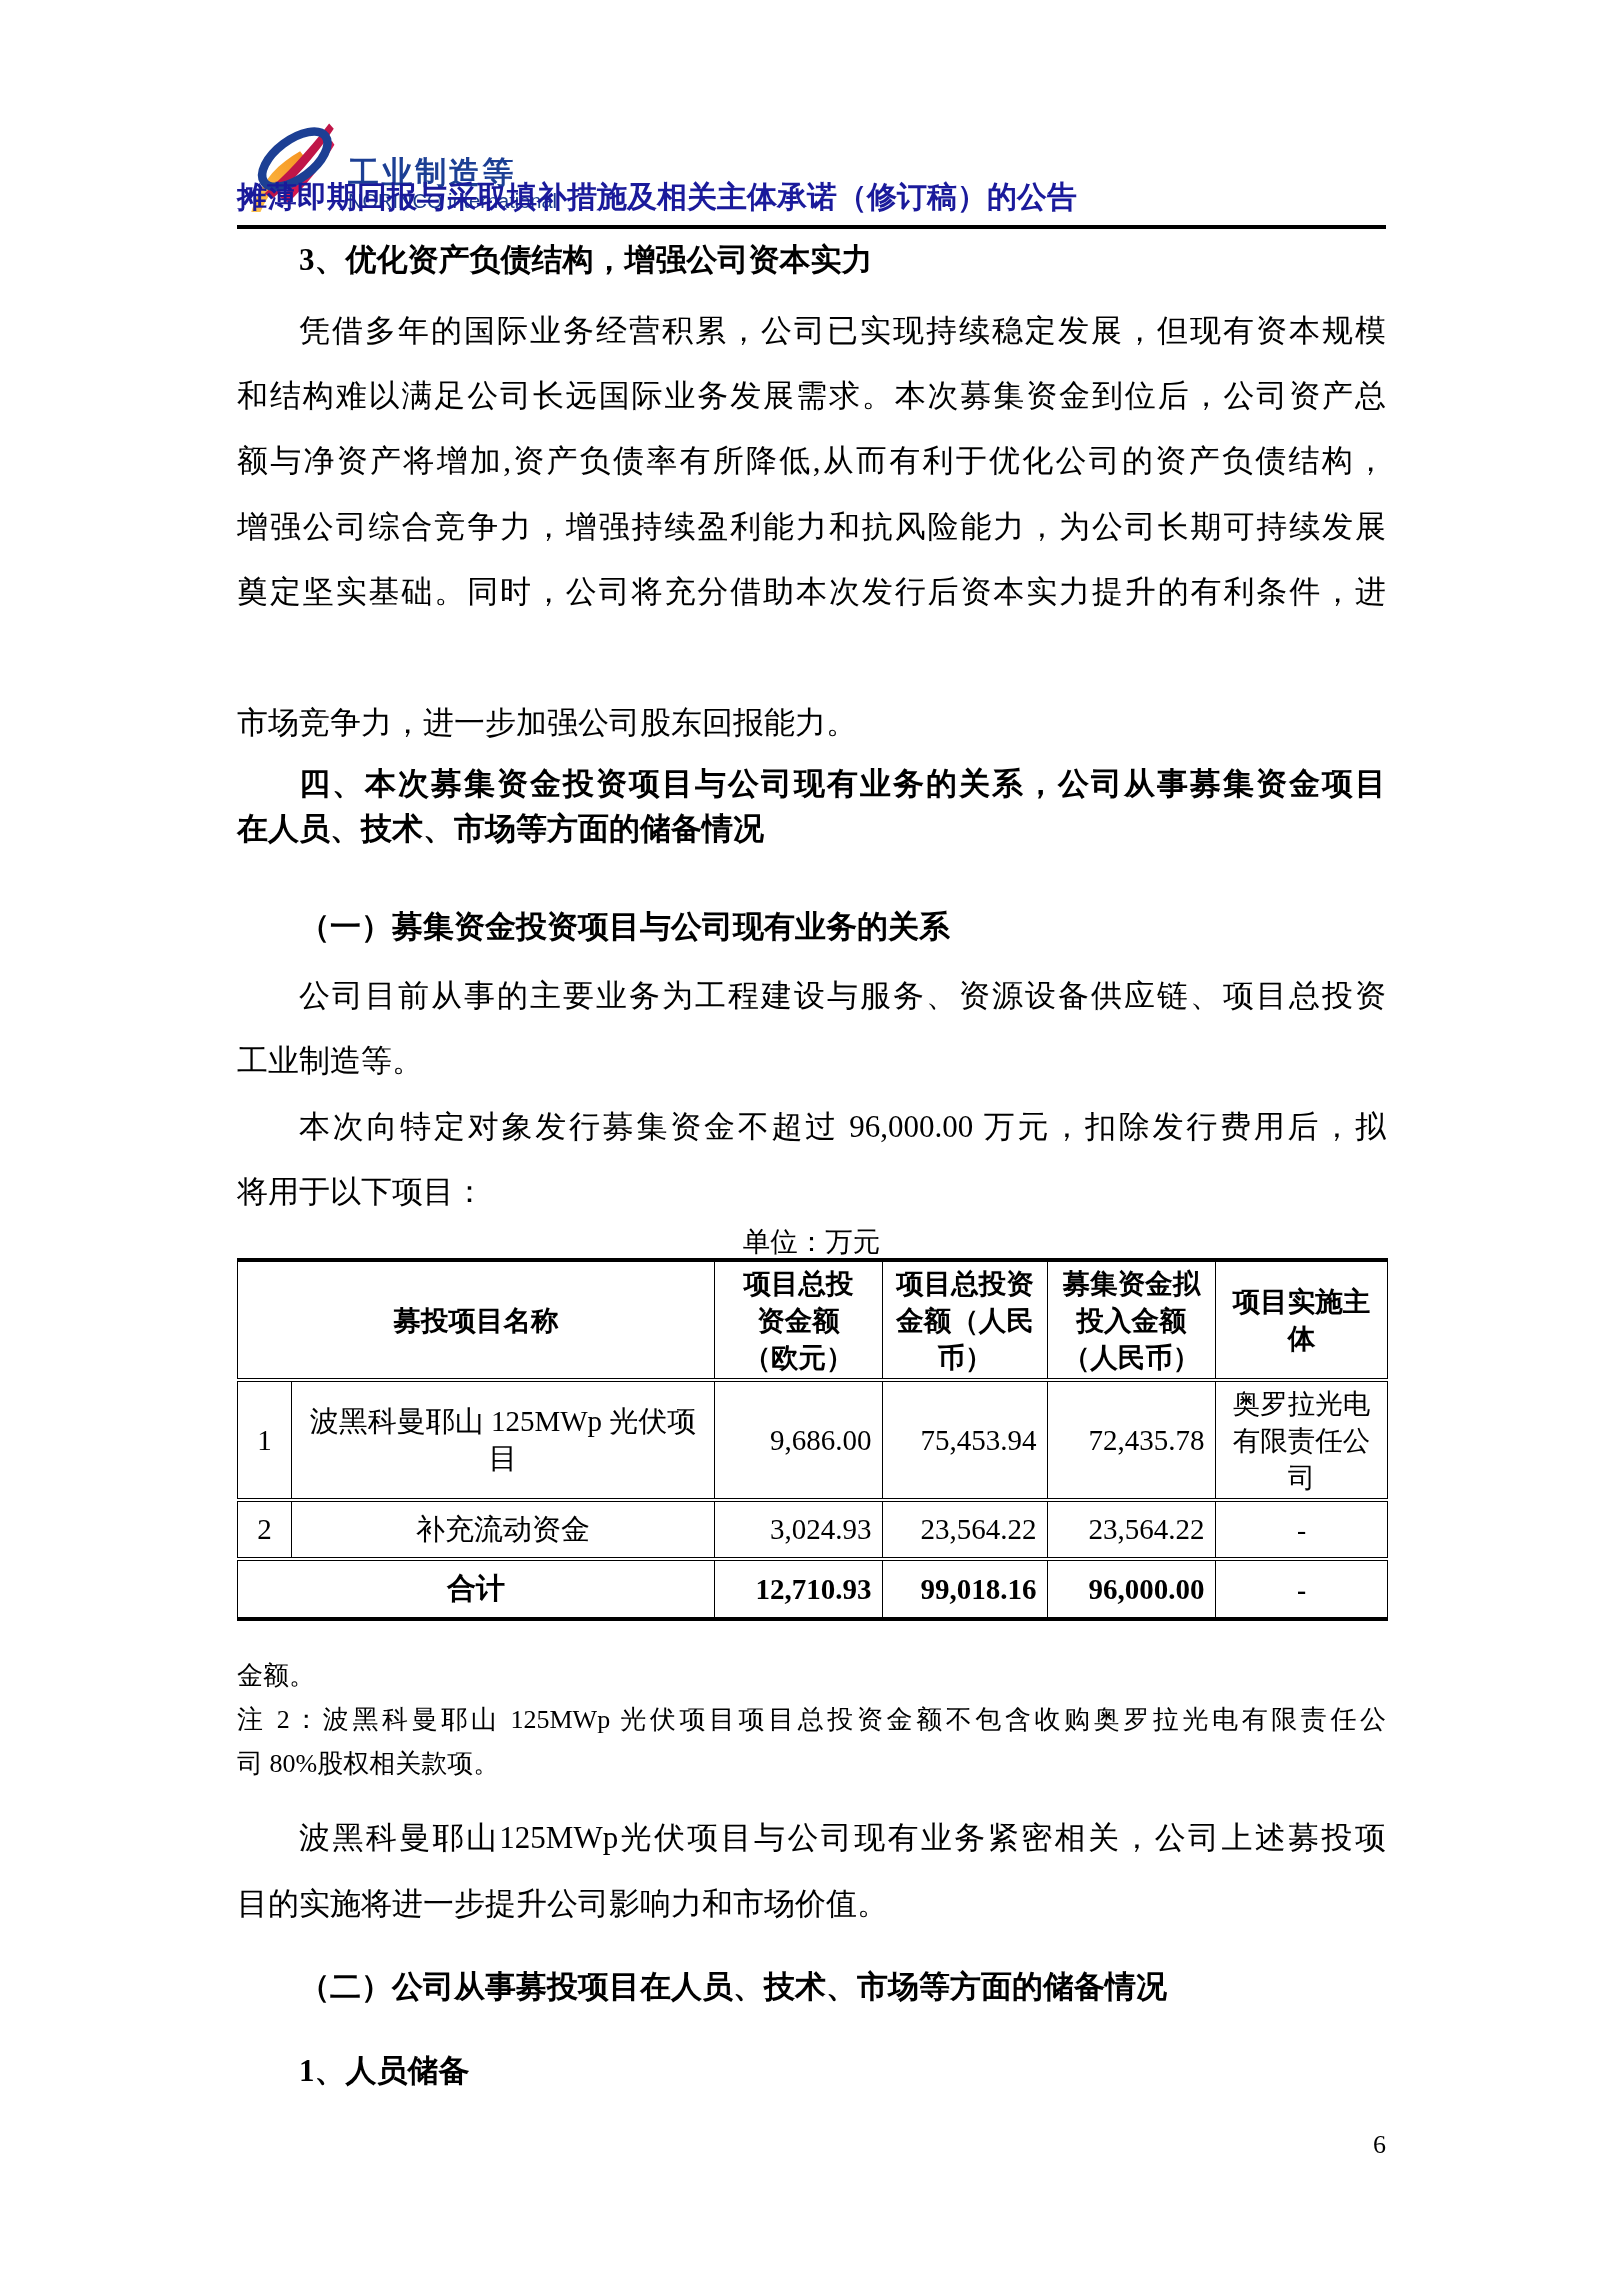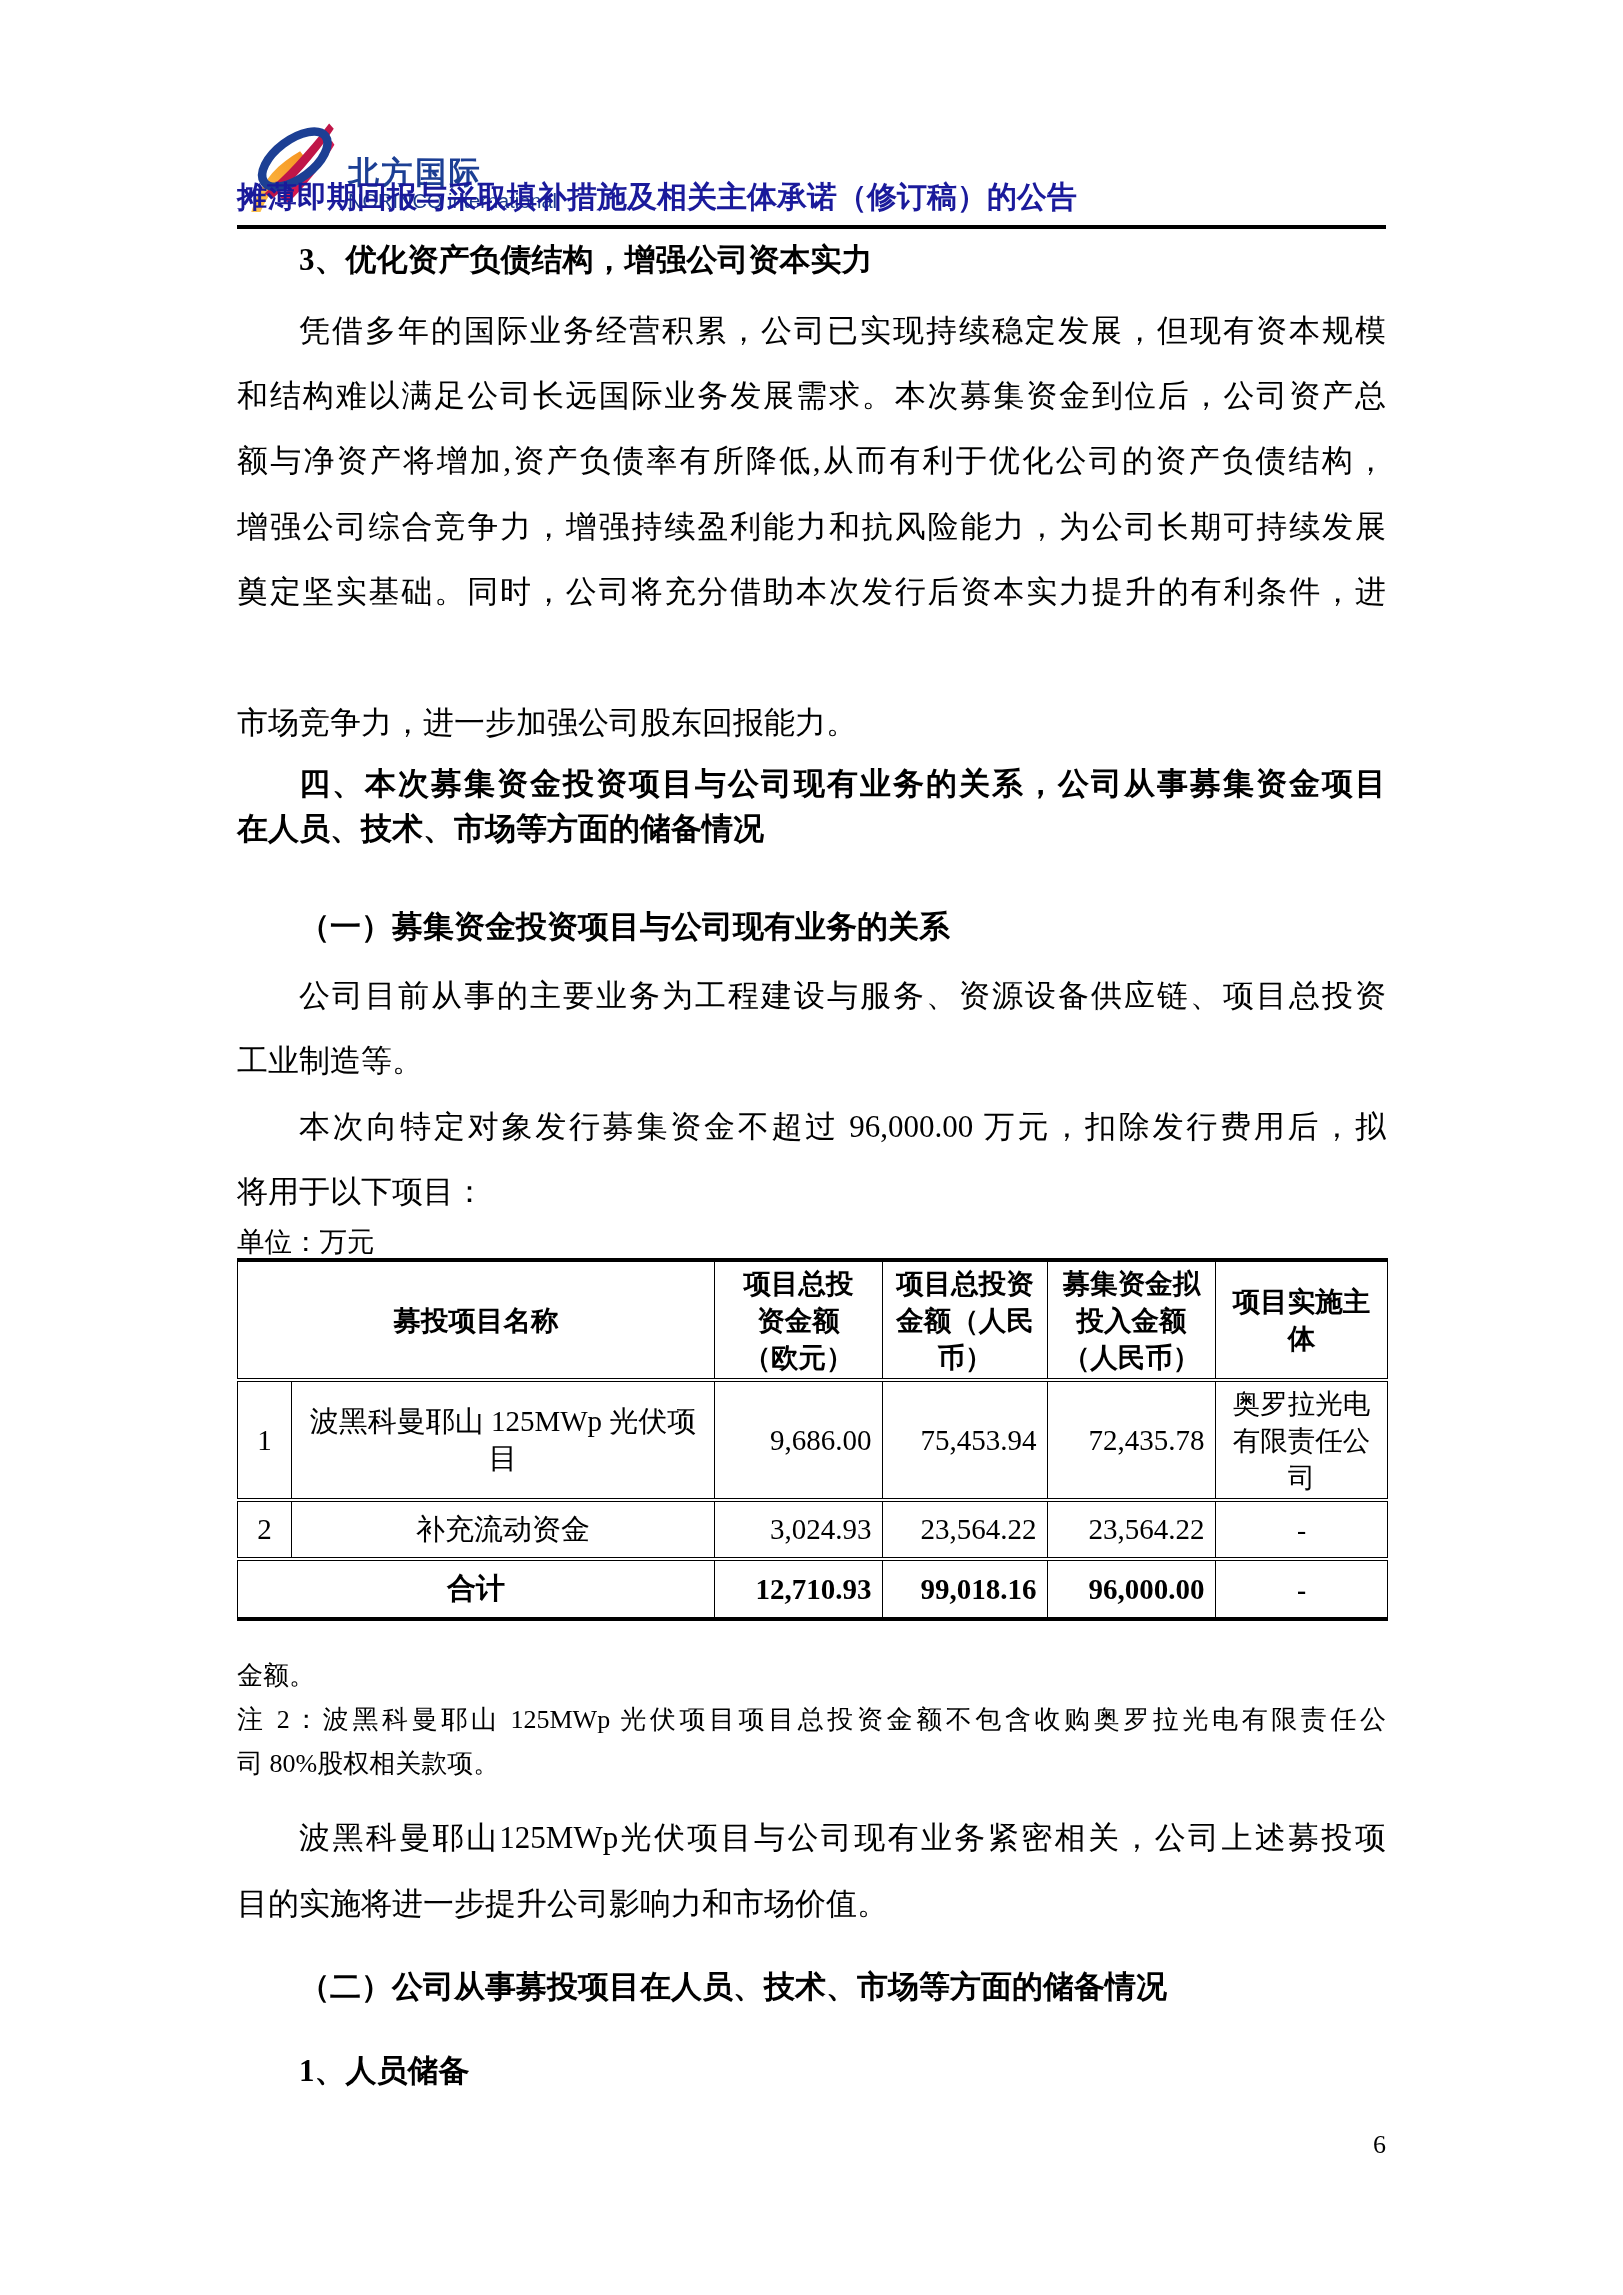--- a/index.html
+++ b/index.html
@@ -46,21 +46,21 @@
   
   .line{
     position:absolute;left:237px;width:1149px;
     font-size:31px;line-height:41px;
     white-space:nowrap;
   }
   .justify{white-space:normal;text-align:justify;text-align-last:justify;}
   .indent{text-indent:62px;}
   .bold{font-weight:bold;}
   .small{font-size:26px;line-height:35px;}
-  .right{text-align:left;}
+  .right{text-align:center;}
   
   .fund-table{
     position:absolute;left:237px;top:1258px;width:1150px;
     border-collapse:collapse;table-layout:fixed;
     border-top:4.6px solid #000;border-bottom:4.6px solid #000;
     border-left:1.3px solid #000;border-right:1.3px solid #000;
     font-size:29px;
   }
   .fund-table th,.fund-table td{
     border-left:1.3px solid #000;
@@ -99,21 +99,21 @@
       <linearGradient id="comet" x1="0" y1="1" x2="1" y2="0">
         <stop offset="0" stop-color="#fdc44f"></stop>
         <stop offset="1" stop-color="#f6921e"></stop>
       </linearGradient>
     </defs>
     <path d="M6,150 C18,108 44,78 80,58 L92,74 C60,90 34,116 20,150 Z" fill="url(#comet)"></path>
     <path d="M26,122 C56,96 90,60 124,16 L131,24 C102,68 68,104 38,130 Z" fill="#c01648"></path>
     <path d="M50,128 C78,104 106,72 128,42 L132,48 C112,82 86,112 62,136 Z" fill="#d41a50"></path>
     <ellipse cx="72" cy="70" rx="58" ry="29" fill="none" stroke="#1c3f94" stroke-width="13" transform="rotate(-37 72 70)"></ellipse>
   </svg>
-  <div class="logo-cn">北方国际</div>
+  <div class="logo-cn">工业制造等</div>
   <div class="logo-en">NORINCO international</div>
   <div class="doc-title">摊薄即期回报与采取填补措施及相关主体承诺（修订稿）的公告</div>
   <div class="header-rule"></div>
 
   <div class="line bold indent" style="top:239px">3、优化资产负债结构，增强公司资本实力</div>
 
   <div class="line justify indent" style="top:310px">凭借多年的国际业务经营积累，公司已实现持续稳定发展，但现有资本规模</div>
   <div class="line justify" style="top:375px">和结构难以满足公司长远国际业务发展需求。本次募集资金到位后，公司资产总</div>
   <div class="line justify" style="top:440px">额与净资产将增加,资产负债率有所降低,从而有利于优化公司的资产负债结构，</div>
   <div class="line justify" style="top:506px">增强公司综合竞争力，增强持续盈利能力和抗风险能力，为公司长期可持续发展</div>

